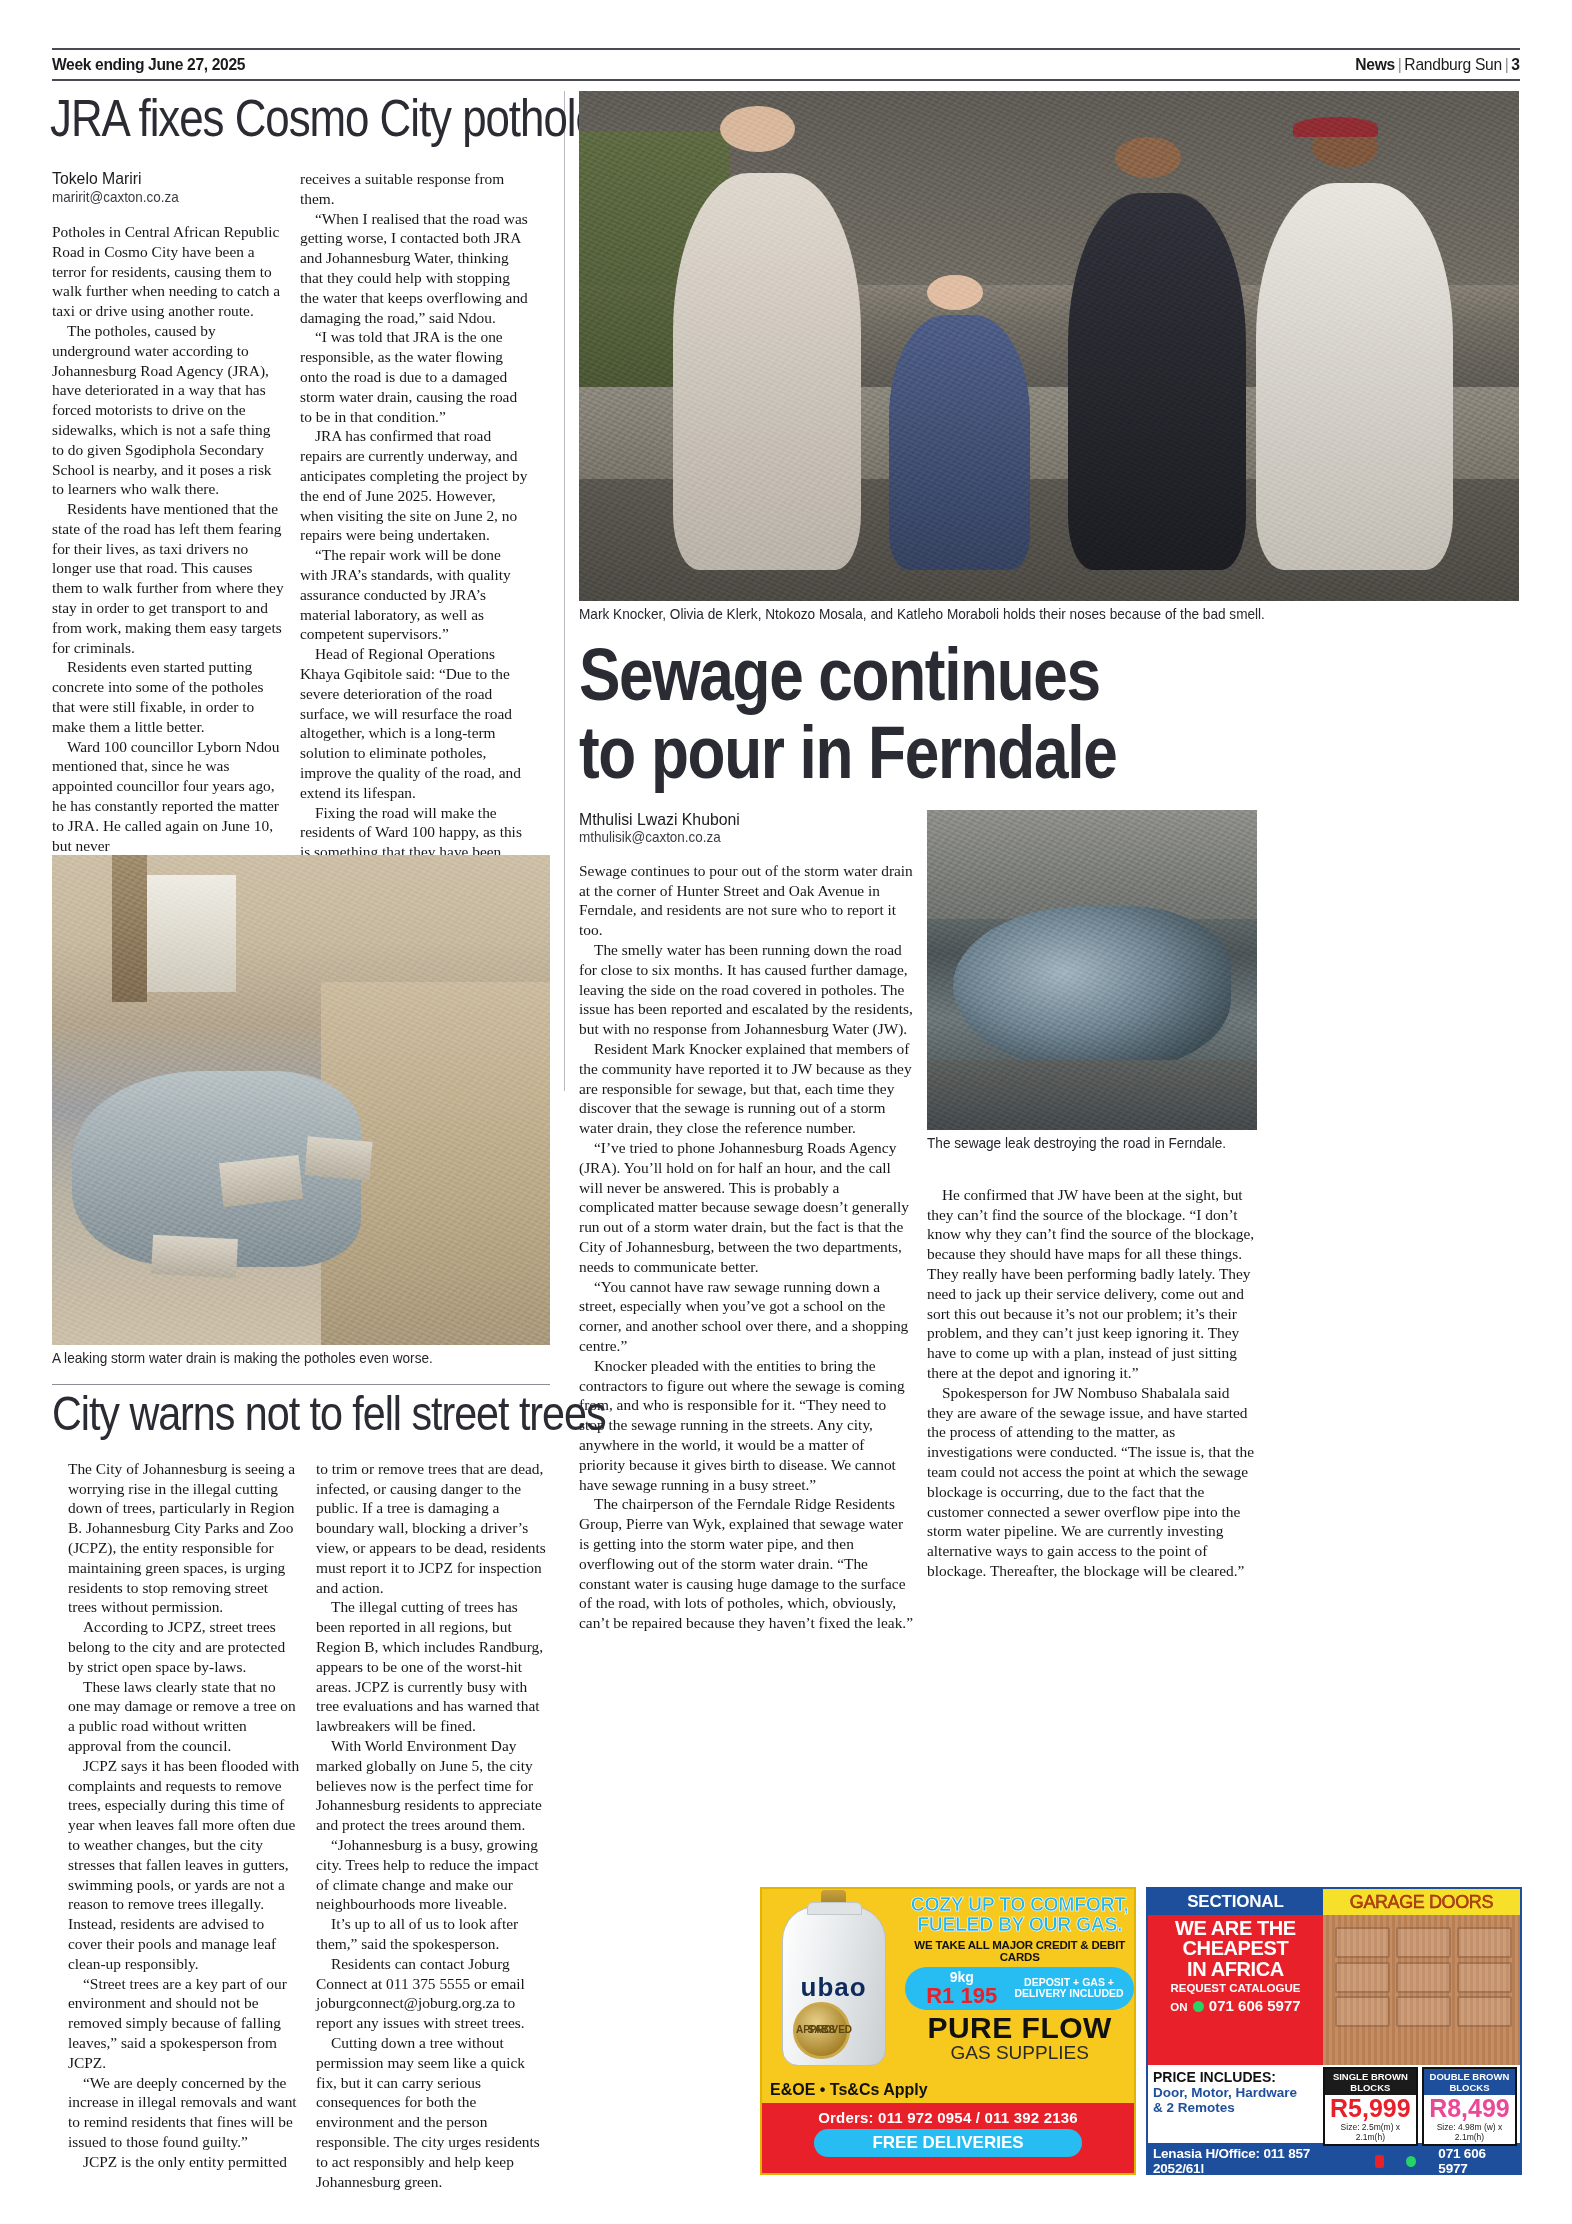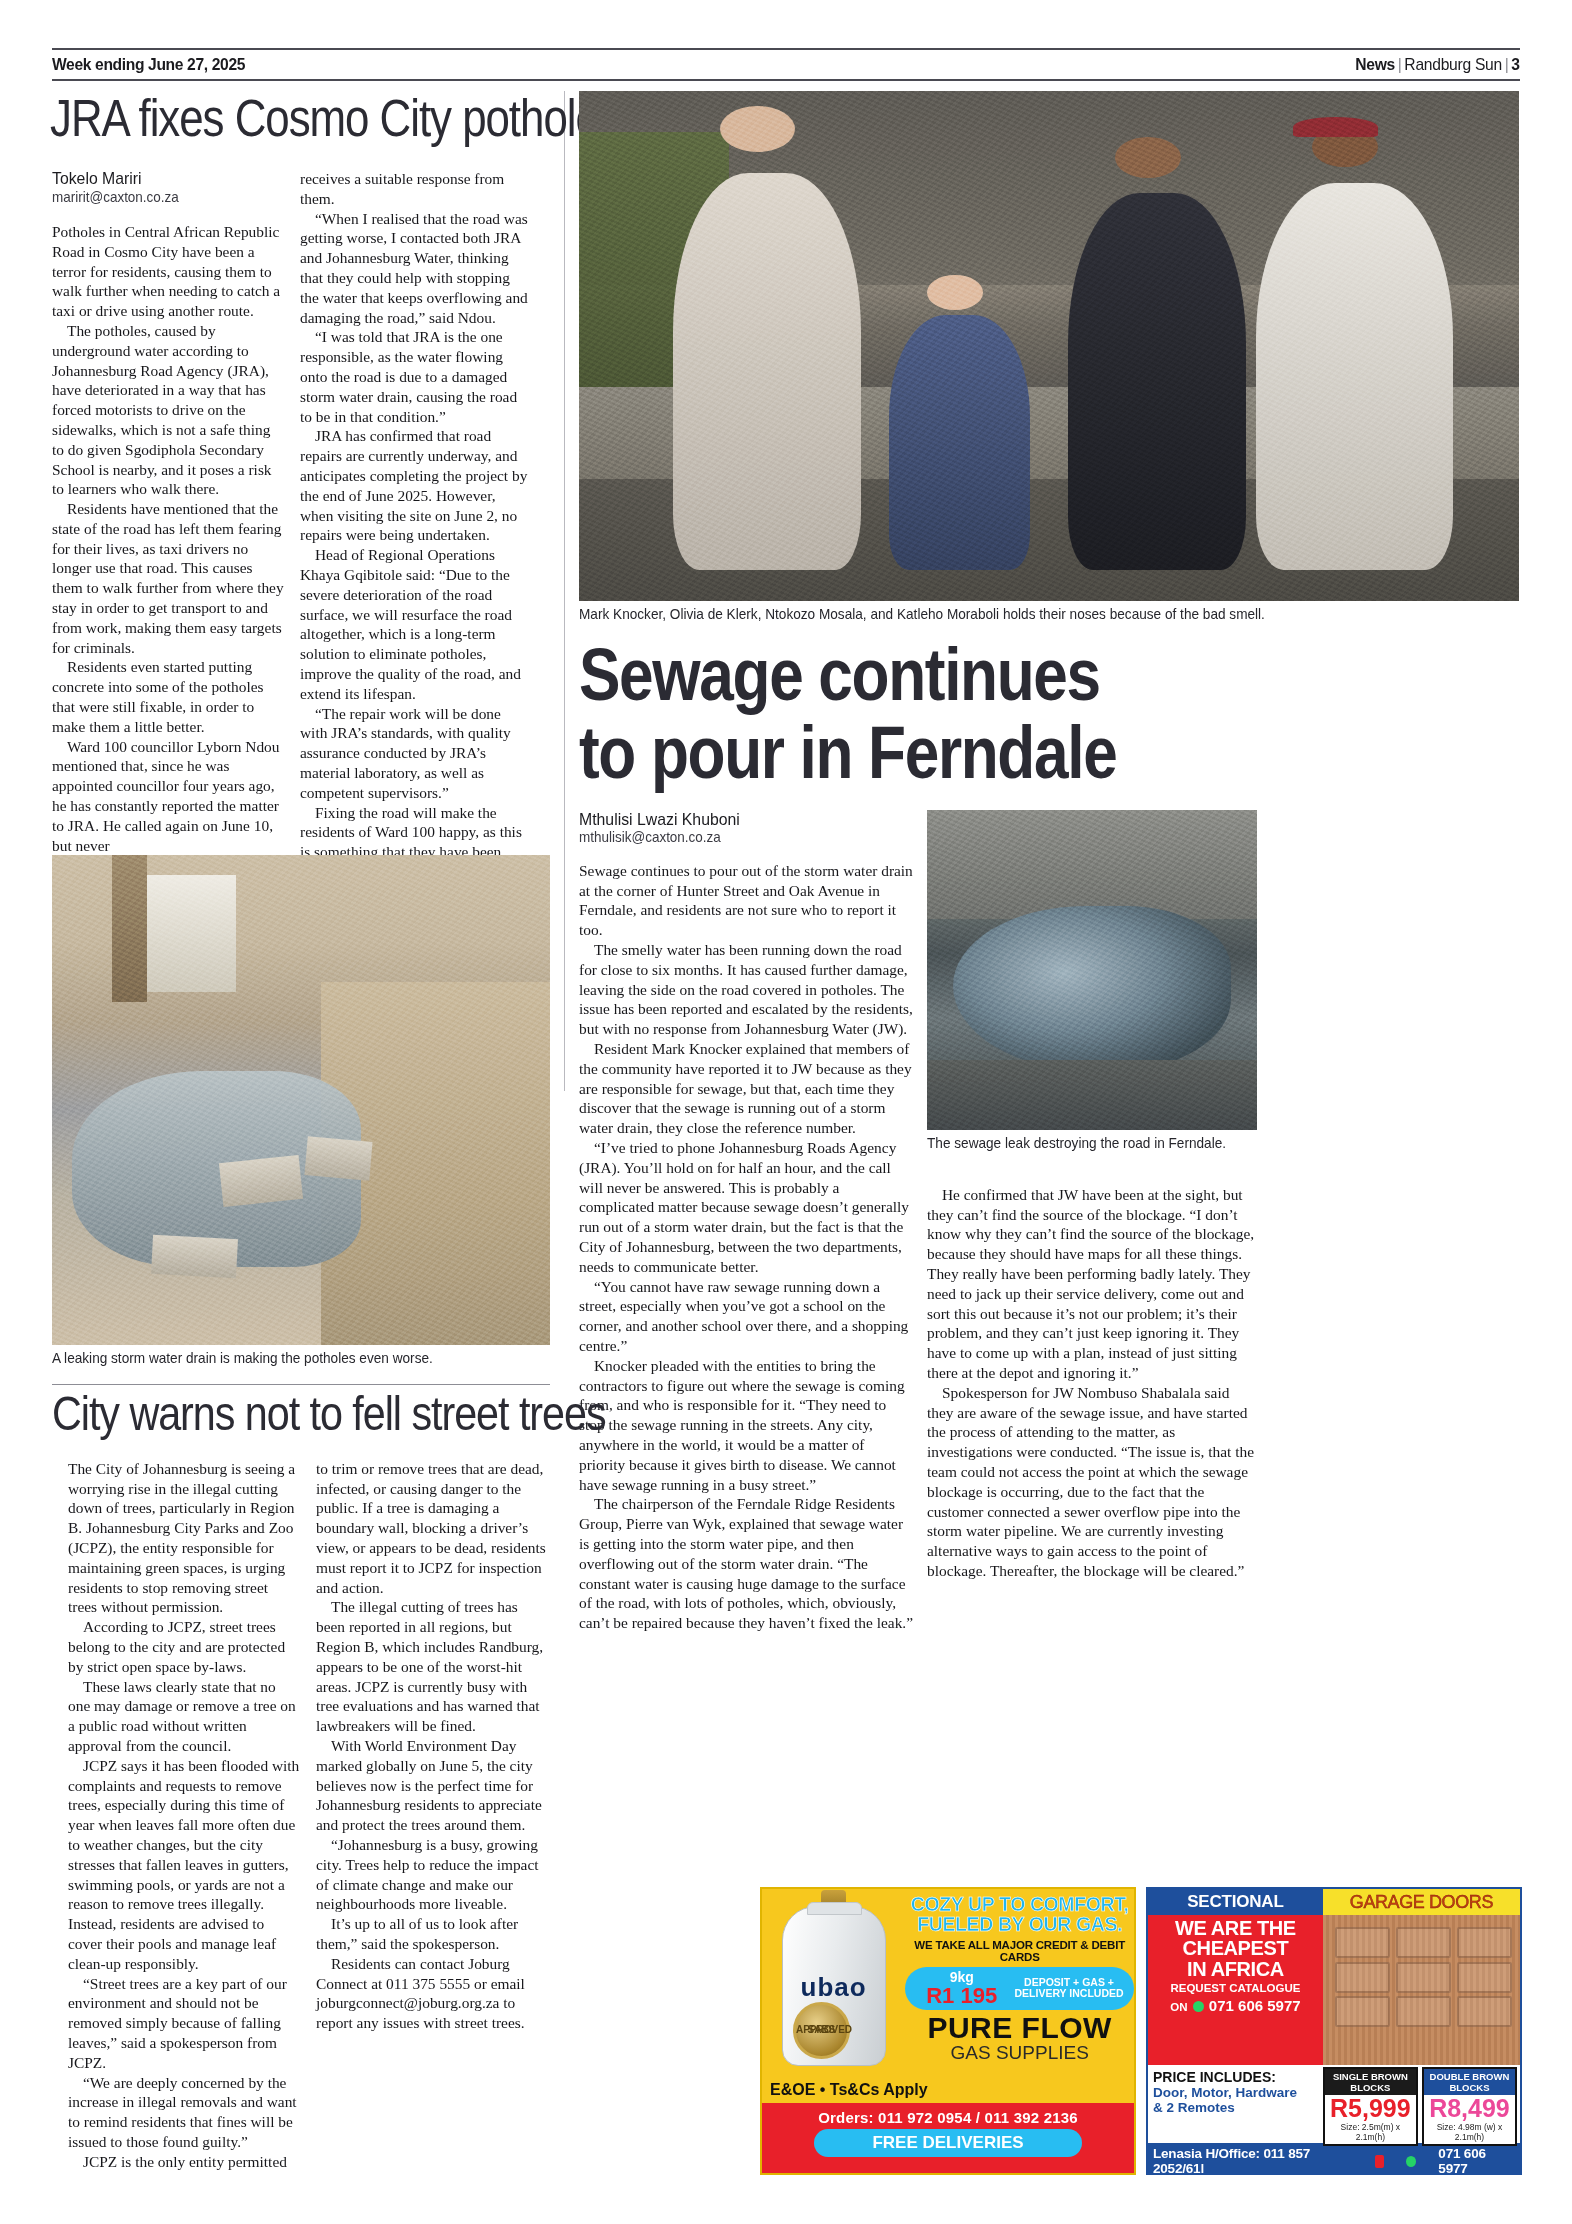--- a/index.html
+++ b/index.html
@@ -249,22 +249,22 @@
           <p class="ind">Residents have mentioned that the state of the road has left them fearing for their lives, as taxi drivers no longer use that road. This causes them to walk further from where they stay in order to get transport to and from work, making them easy targets for criminals.</p>
           <p class="ind">Residents even started putting concrete into some of the potholes that were still fixable, in order to make them a little better.</p>
           <p class="ind">Ward 100 councillor Lyborn Ndou mentioned that, since he was appointed councillor four years ago, he has constantly reported the matter to JRA. He called again on June 10, but never</p>
         </div>
 
         <div class="body-col" style="width:232px;padding-top:0;">
           <p>receives a suitable response from them.</p>
           <p class="ind">“When I realised that the road was getting worse, I contacted both JRA and Johannesburg Water, thinking that they could help with stopping the water that keeps overflowing and damaging the road,” said Ndou.</p>
           <p class="ind">“I was told that JRA is the one responsible, as the water flowing onto the road is due to a damaged storm water drain, causing the road to be in that condition.”</p>
           <p class="ind">JRA has confirmed that road repairs are currently underway, and anticipates completing the project by the end of June 2025. However, when visiting the site on June 2, no repairs were being undertaken.</p>
+          <p class="ind">“The repair work will be done with JRA’s standards, with quality assurance conducted by JRA’s material laboratory, as well as competent supervisors.”</p>
           <p class="ind">Head of Regional Operations Khaya Gqibitole said: “Due to the severe deterioration of the road surface, we will resurface the road altogether, which is a long-term solution to eliminate potholes, improve the quality of the road, and extend its lifespan.</p>
-          <p class="ind">“The repair work will be done with JRA’s standards, with quality assurance conducted by JRA’s material laboratory, as well as competent supervisors.”</p>
           <p class="ind">Fixing the road will make the residents of Ward 100 happy, as this is something that they have been dealing with for a while.</p>
         </div>
       </div>
     </div>
 
     <div class="sep-v" style="height:1000px;"></div>
 
     <div style="width:940px;">
 
       <div class="photo ph1" style="width:940px;height:510px;">
@@ -348,20 +348,21 @@
           <p class="ind">“We are deeply concerned by the increase in illegal removals and want to remind residents that fines will be issued to those found guilty.”</p>
           <p class="ind">JCPZ is the only entity permitted</p>
         </div>
         <div class="body-col" style="width:232px;">
           <p>to trim or remove trees that are dead, infected, or causing danger to the public. If a tree is damaging a boundary wall, blocking a driver’s view, or appears to be dead, residents must report it to JCPZ for inspection and action.</p>
           <p class="ind">The illegal cutting of trees has been reported in all regions, but Region B, which includes Randburg, appears to be one of the worst-hit areas. JCPZ is currently busy with tree evaluations and has warned that lawbreakers will be fined.</p>
           <p class="ind">With World Environment Day marked globally on June 5, the city believes now is the perfect time for Johannesburg residents to appreciate and protect the trees around them.</p>
           <p class="ind">“Johannesburg is a busy, growing city. Trees help to reduce the impact of climate change and make our neighbourhoods more liveable.</p>
           <p class="ind">It’s up to all of us to look after them,” said the spokesperson.</p>
           <p class="ind">Residents can contact Joburg Connect at 011 375 5555 or email joburgconnect@joburg.org.za to report any issues with street trees.</p>
+          <p class="ind">Cutting down a tree without permission may seem like a quick fix, but it can carry serious consequences for both the environment and the person responsible. The city urges residents to act responsibly and help keep Johannesburg green.</p>
         </div>
       </div>
     </div>
   </div>
 
   <div class="ads-wrap" style="position:absolute;left:760px;top:1887px;width:762px;height:290px;">
 
     <div class="ad ad-gas" style="width:376px;height:288px;">
       <div class="top">
         <div class="cyl-wrap">

